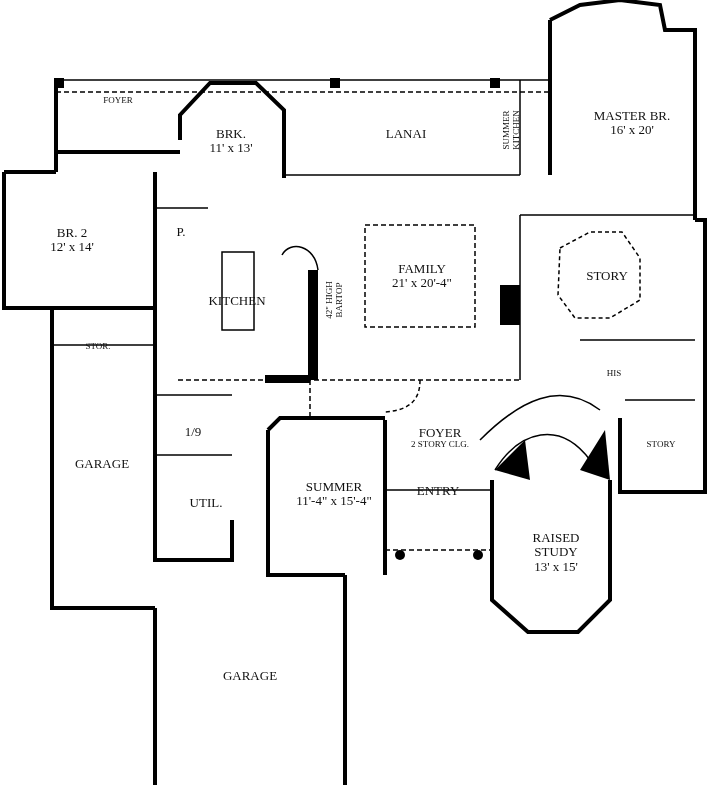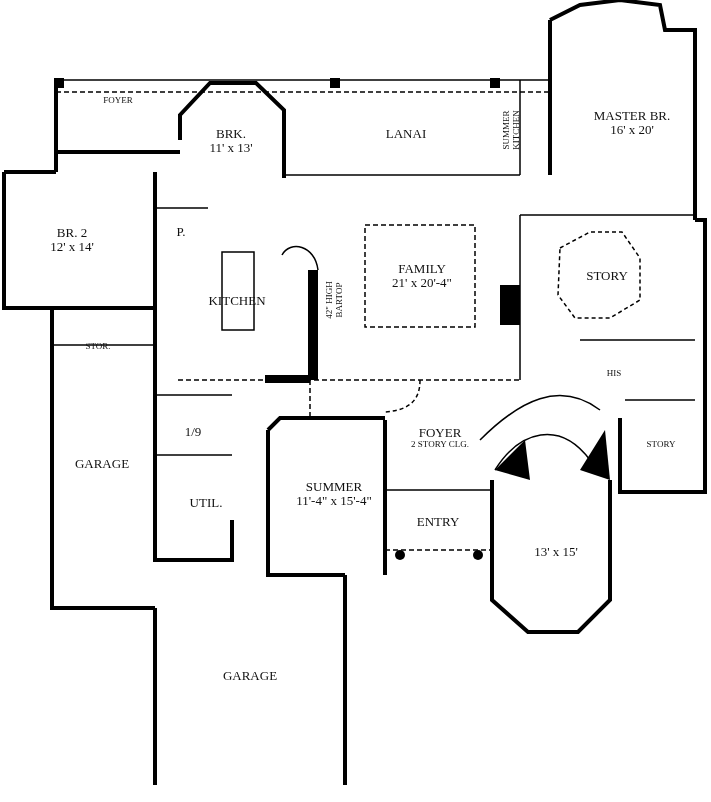--- a/index.html
+++ b/index.html
@@ -131,19 +131,20 @@
 
 <div class="lbl big" style="left:102px;top:464px;">GARAGE</div>
 
 <div class="lbl big" style="left:334px;top:494px;">
   <div>SUMMER</div>
   <div>11'-4" x 15'-4"</div>
 </div>
 
 <div class="lbl big" style="left:206px;top:503px;text-align:center;">UTIL.</div>
 
-<div class="lbl big" style="left:438px;top:522px;">ENTRY</div>
+<div class="lbl big" style="left:438px;top:491px;">ENTRY</div>
 
 <div class="lbl big" style="left:556px;top:552px;width:90px;white-space:normal;">
+  <div>RAISED STUDY</div>
   <div>13' x 15'</div>
 </div>
 
 <div class="lbl big" style="left:250px;top:676px;">GARAGE</div>
 
 </body></html>

